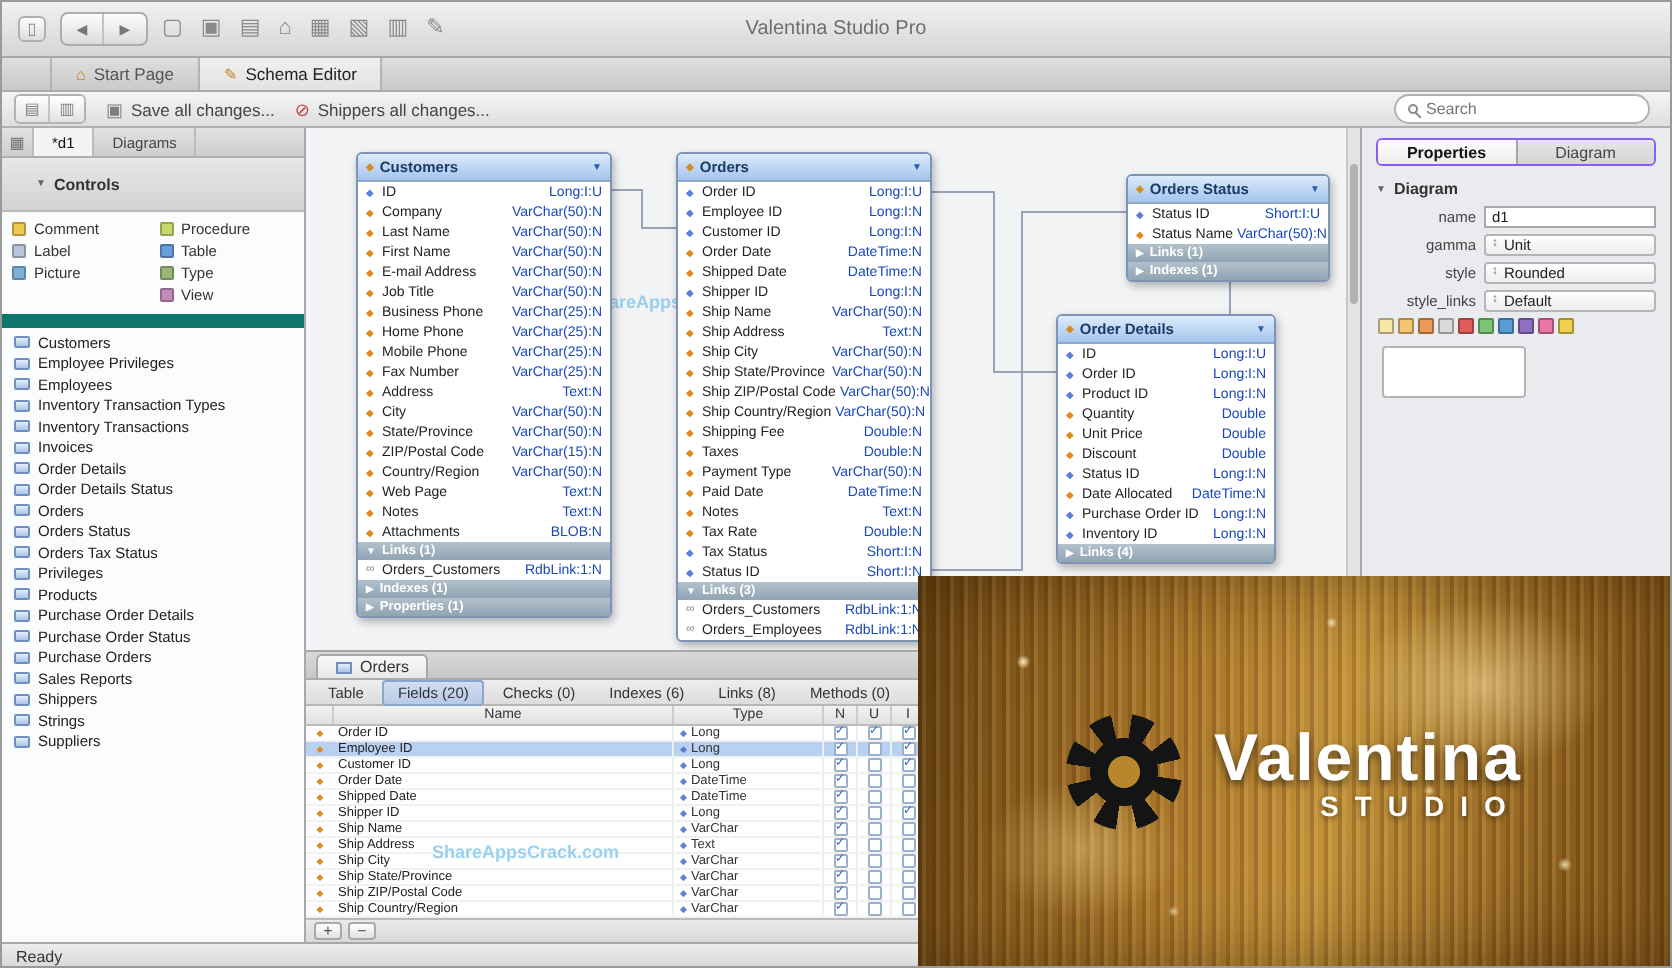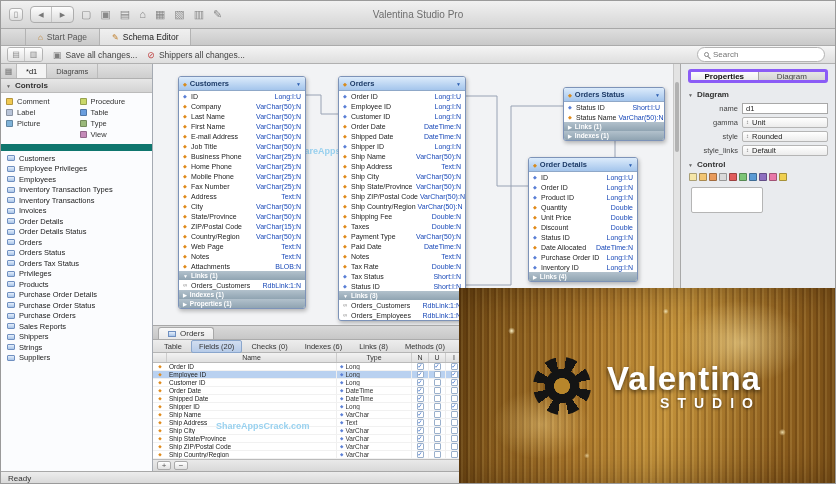--- a/index.html
+++ b/index.html
@@ -39,21 +39,21 @@
 
   
   .main{display:flex;height:407px}
 
   
   .sidebar{width:152px;background:#f4f6f9;border-right:1px solid #a5aab2;display:flex;flex-direction:column;flex:none}
   .side-tabs{height:15px;background:linear-gradient(#e1e1e1,#cecece);border-bottom:1px solid #b0b0b0;display:flex;align-items:stretch;font-size:7.5px;flex:none}
   .side-tab-ic{width:16px;display:flex;align-items:center;justify-content:center;color:#777;font-size:8px;border-right:1px solid #bbb}
   .side-tab{padding:0 9px;display:flex;align-items:center;border-right:1px solid #bbb;color:#444}
   .side-tab.active{background:#f4f4f4;color:#111}
-  .controls-hdr{height:14px;background:linear-gradient(#e7e7e7,#d3d3d3);border-bottom:1px solid #bbb;font-size:8px;font-weight:bold;color:#333;display:flex;align-items:center;padding:0 5px;gap:4px;flex:none}
+  .controls-hdr{height:27px;background:linear-gradient(#e7e7e7,#d3d3d3);border-bottom:1px solid #bbb;font-size:8px;font-weight:bold;color:#333;display:flex;align-items:center;padding:0 17px;gap:4px;flex:none}
   .hdr-tri{font-size:5px;color:#666}
   .controls-grid{display:flex;padding:3px 5px 4px;gap:6px;background:#fbfcfe;border-bottom:7px solid #0f766e;flex:none}
   .ctrl-col{flex:1}
   .ctrl-item{display:flex;align-items:center;gap:4px;font-size:7.5px;color:#333;height:11px}
   .ctrl-ic{width:7px;height:7px;border-radius:1px;border:1px solid rgba(0,0,0,.25);flex:none}
   .side-list{flex:1;overflow:hidden;padding-top:2px;background:#fbfcfe}
   .side-item{display:flex;align-items:center;gap:4px;height:10.5px;padding:0 6px;font-size:7.5px;color:#222;white-space:nowrap}
   .tbl-ic{width:8px;height:6px;border:1px solid #6f8fc0;background:linear-gradient(#e4eefb,#a9c5e8);border-radius:1px;flex:none}
 
   
@@ -95,21 +95,21 @@
   .g-name{width:170px;padding-left:2px;color:#222;border-right:1px solid #efefef;overflow:hidden;white-space:nowrap;flex:none}
   .g-type{width:75px;display:flex;gap:2px;align-items:center;padding-left:3px;color:#333;border-right:1px solid #efefef;overflow:hidden;white-space:nowrap;flex:none}
   .t-ic{color:#5a7fd6;font-size:4.5px}
   .g-chk{width:17px;display:flex;justify-content:center;border-right:1px solid #efefef;flex:none}
   .chk{width:7px;height:7px;border:1px solid #9ab0cc;background:#fff;border-radius:1px;font-size:6px;line-height:5px;color:#2a62c8;text-align:center}
   .grid-foot{height:12px;background:linear-gradient(#e9e9e9,#d9d9d9);border-top:1px solid #bbb;display:flex;align-items:center;padding:0 4px;gap:3px;flex:none}
   .foot-btn{width:14px;height:9px;border:1px solid #aaa;background:linear-gradient(#fff,#e1e1e1);font-size:8px;line-height:7px;text-align:center;color:#555;border-radius:2px}
 
   
   .rightpanel{width:155px;background:#e9ebee;border-left:1px solid #a8a8a8;display:flex;flex-direction:column;font-size:7.5px;flex:none}
-  .rp-tabs{display:flex;margin:5px 7px 4px;border:3px solid #8b5cf6;border-radius:3px;overflow:hidden;height:14px;flex:none}
+  .rp-tabs{display:flex;margin:5px 7px 4px;border:1px solid #8b5cf6;border-radius:3px;overflow:hidden;height:14px;flex:none}
   .rp-tab{flex:1;display:flex;align-items:center;justify-content:center;font-size:8px;color:#444;background:linear-gradient(#e6e6e6,#d4d4d4)}
   .rp-tab:first-child{border-right:1px solid #a5a5a5}
   .rp-tab.active{background:linear-gradient(#fdfdfd,#ededed);font-weight:bold;color:#111}
   .rp-sec{font-size:8px;font-weight:bold;color:#333;padding:3px 7px 2px;display:flex;gap:4px;align-items:center}
   .rp-row{display:flex;align-items:center;height:14px;padding:0 7px;gap:4px}
   .rp-label{width:50px;text-align:right;color:#444;flex:none}
   .rp-input{flex:1;height:11px;border:1px solid #a8a8a8;background:#fff;font-size:7.5px;padding:0 3px;color:#222;font-family:"Liberation Sans",sans-serif;min-width:0}
   .rp-combo{flex:1;height:11px;border:1px solid #b5b5b5;background:linear-gradient(#fff,#ececec);display:flex;align-items:center;gap:3px;padding:0 3px;color:#222;border-radius:2px;min-width:0}
   .stepper{color:#777;font-size:6px}
   .swatches{display:flex;gap:2px;padding:2px 8px;flex-wrap:wrap}
@@ -926,24 +926,20 @@
           <span>Rounded</span>
         </span>
       </div>
       <div class="rp-row">
         <span class="rp-label">style_links</span>
         <span class="rp-combo">
           <span class="stepper">↕</span>
           <span>Default</span>
         </span>
       </div>
-      <div class="rp-sec">
-        <span class="hdr-tri">▼</span>
-        <span>Control</span>
-      </div>
       <div class="swatches">
           <span class="swatch" style="background: rgb(245, 230, 168);"></span>
           <span class="swatch" style="background: rgb(242, 197, 114);"></span>
           <span class="swatch" style="background: rgb(232, 154, 90);"></span>
           <span class="swatch" style="background: rgb(217, 217, 217);"></span>
           <span class="swatch" style="background: rgb(224, 92, 92);"></span>
           <span class="swatch" style="background: rgb(124, 197, 118);"></span>
           <span class="swatch" style="background: rgb(91, 155, 213);"></span>
           <span class="swatch" style="background: rgb(142, 111, 192);"></span>
           <span class="swatch" style="background: rgb(232, 120, 168);"></span>

